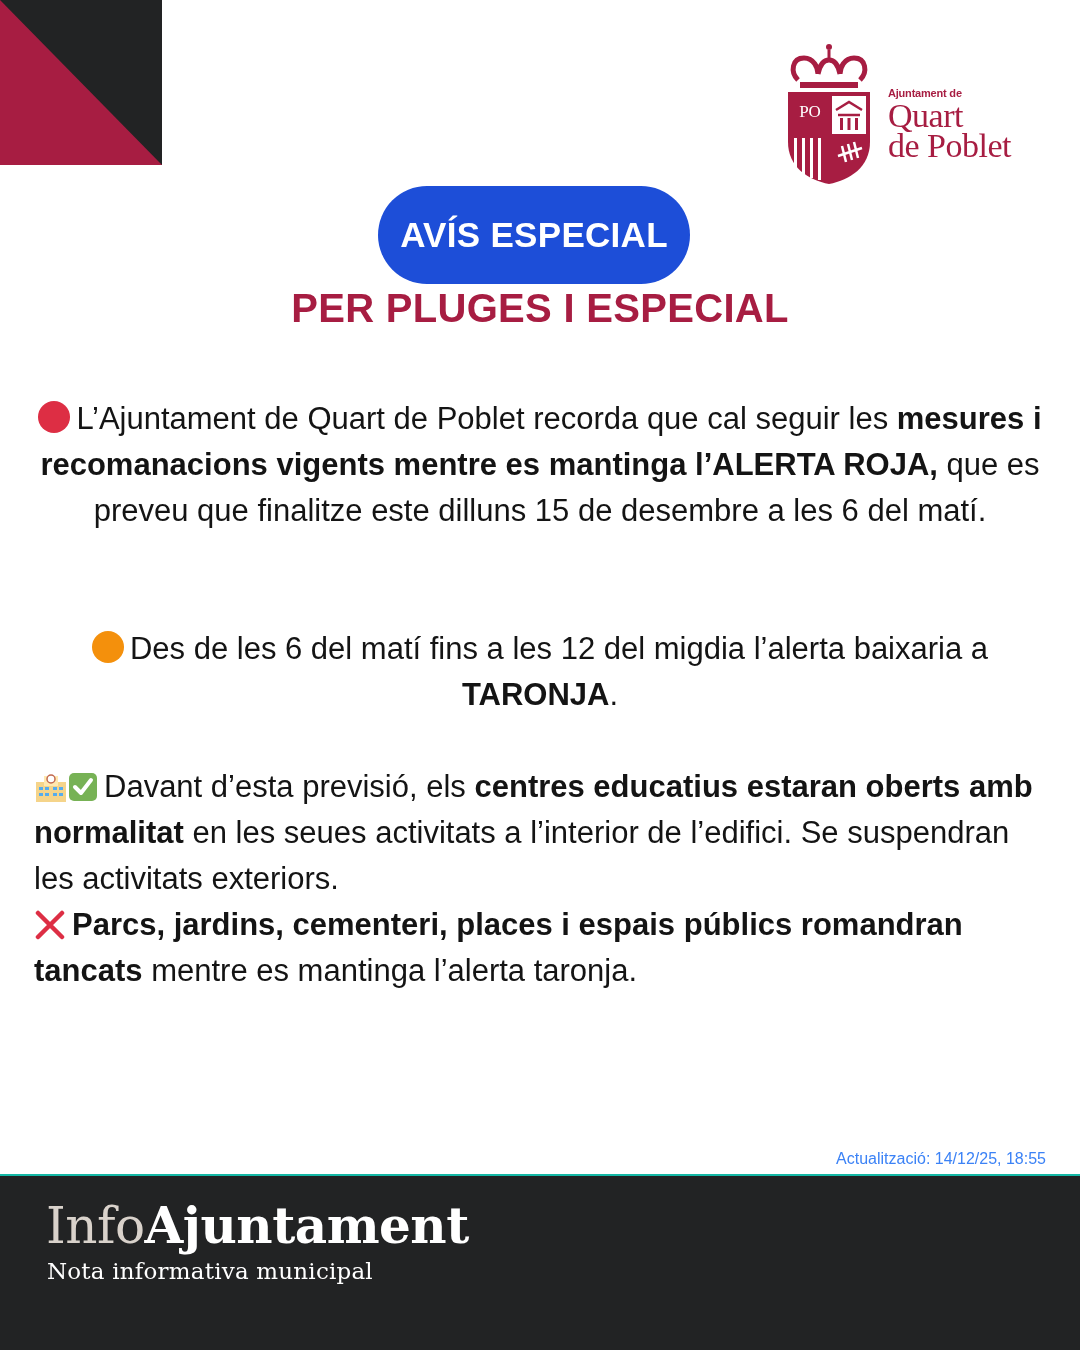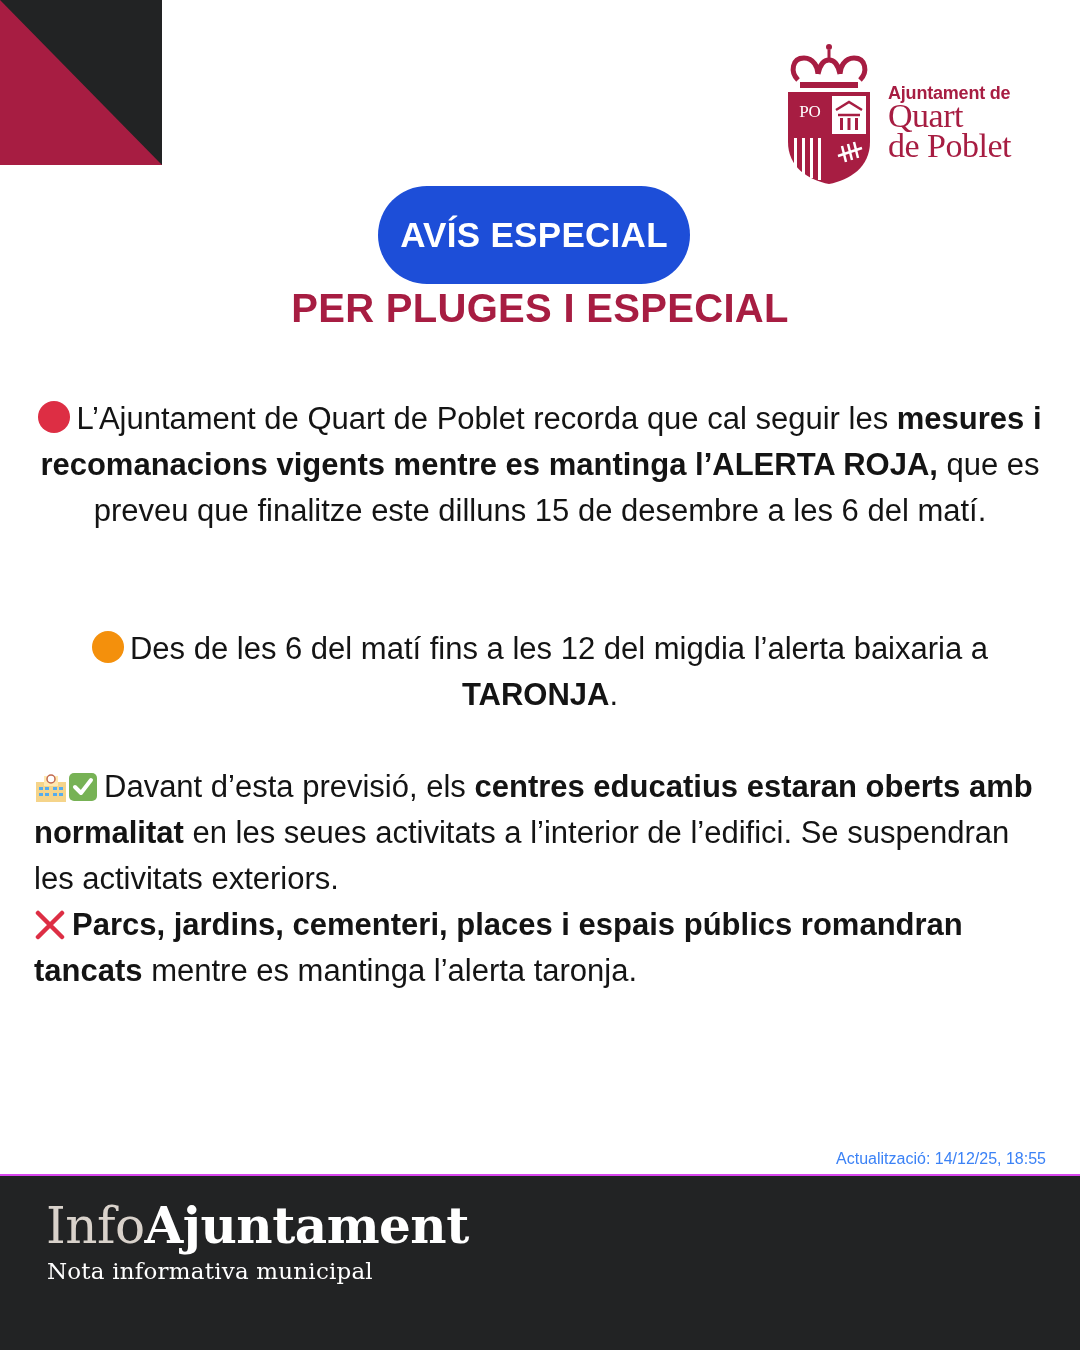--- a/index.html
+++ b/index.html
@@ -6,21 +6,21 @@
   body {
     width: 1080px; height: 1350px; position: relative; overflow: hidden;
     background: #ffffff;
     font-family: "Liberation Sans", "DejaVu Sans", sans-serif;
     color: #111111;
   }
   .corner { position: absolute; left: 0; top: 0; width: 162px; height: 165px; }
   .logo { position: absolute; left: 784px; top: 42px; width: 260px; height: 145px; }
   .logo svg.shield { position: absolute; left: 0; top: 0; }
   .logo-text { position: absolute; left: 104px; top: 44px; color: #a71d42; }
-  .logo-small { font-family: "Liberation Sans", sans-serif; font-weight: bold; font-size: 18px; line-height: 15px; letter-spacing: -0.2px; }
+  .logo-small { font-family: "Liberation Sans", sans-serif; font-weight: bold; font-size: 11px; line-height: 15px; letter-spacing: -0.2px; }
   .logo-big { font-family: "Liberation Serif", "DejaVu Serif", serif; font-size: 34px; line-height: 30px; letter-spacing: -0.5px; }
 
   .badge {
     position: absolute; left: 378px; top: 186px; width: 312px; height: 98px;
     background: #1d4ed8; border-radius: 49px; color: #fff;
     display: flex; align-items: center; justify-content: center;
     font-weight: bold; font-size: 35px; letter-spacing: 0.3px;
   }
   .subtitle {
     position: absolute; left: 0; right: 0; top: 286px; text-align: center;
@@ -34,21 +34,21 @@
   .p1 { top: 396px; }
   .p2 { top: 626px; }
   .p3 { top: 764px; left: 34px; right: 40px; text-align: left; }
   .dot { display: inline-block; width: 32px; height: 32px; border-radius: 50%; vertical-align: -4px; margin-right: 6px; }
   .emoji-ic { display: inline-block; vertical-align: -5px; margin-right: 6px; }
   .updated {
     position: absolute; right: 34px; top: 1150px; font-size: 16px; color: #3b82f6;
   }
   .footer {
     position: absolute; left: 0; top: 1174px; width: 1080px; height: 176px;
-    background: #222324; border-top: 2px solid #d946ef; box-sizing: border-box;
+    background: #222324; border-top: 2px solid #14b8a6; box-sizing: border-box;
   }
   .brand {
     position: absolute; left: 46px; top: 22px;
     font-family: "DejaVu Serif", "Liberation Serif", serif; font-size: 50px; line-height: 56px;
     letter-spacing: -0.5px;
   }
   .brand .info { color: #d9d2cb; font-weight: normal; }
   .brand .ajunt { color: #ffffff; font-weight: bold; }
   .brand-sub {
     position: absolute; left: 47px; top: 82px;

